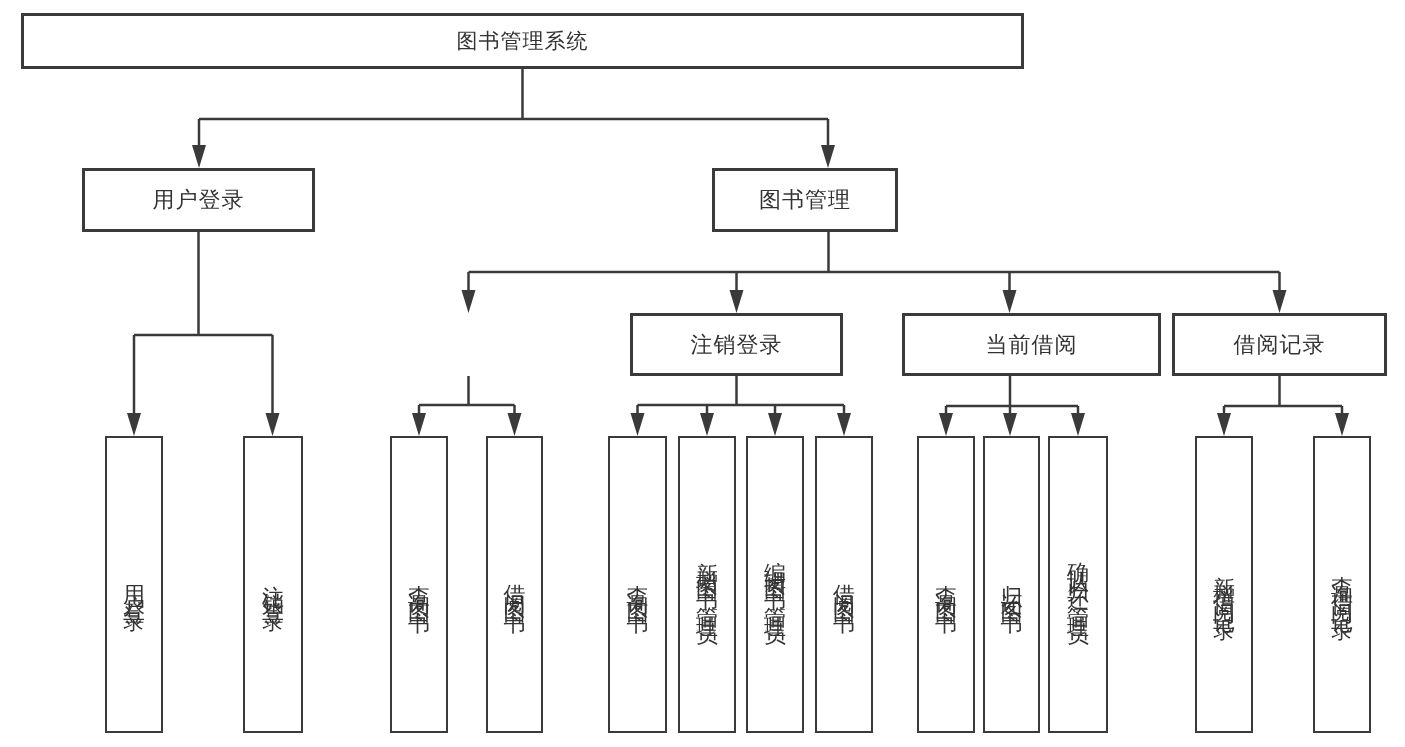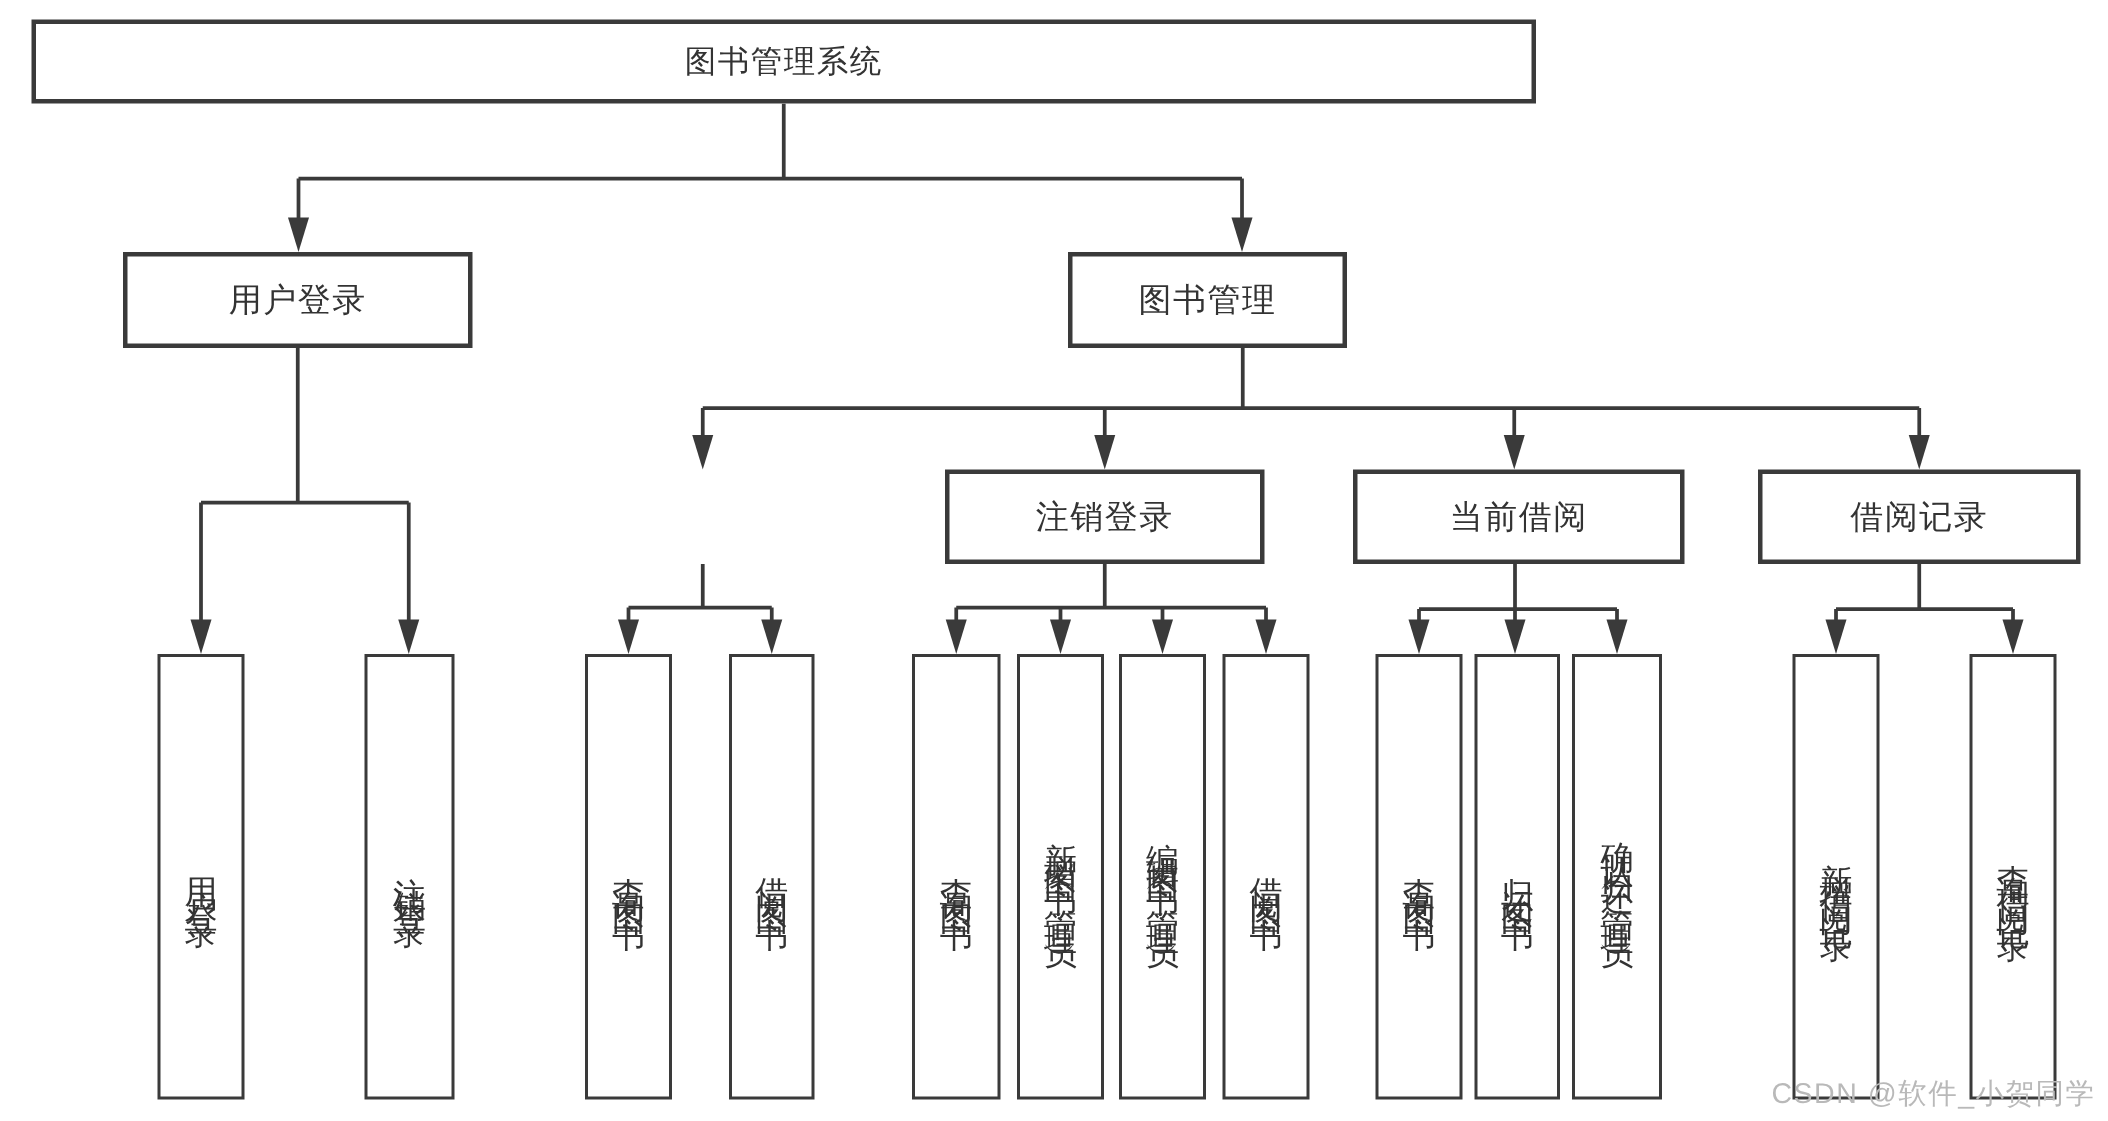--- a/index.html
+++ b/index.html
@@ -138,21 +138,21 @@
   <div class="node hbox" style="left:82px;top:168px;width:233px;height:64px">
     <span>用户登录</span>
   </div>
   <div class="node hbox" style="left:712px;top:168px;width:186px;height:64px">
     <span>图书管理</span>
   </div>
 
   <div class="node hbox" style="left:630px;top:313px;width:213px;height:63px">
     <span>注销登录</span>
   </div>
-  <div class="node hbox" style="left:902px;top:313px;width:221px;height:63px">
+  <div class="node hbox" style="left:902px;top:313px;width:259px;height:63px">
     <span>当前借阅</span>
   </div>
   <div class="node hbox" style="left:1172px;top:313px;width:215px;height:63px">
     <span>借阅记录</span>
   </div>
 
   <div class="node vbox" style="left:105px;top:436px;width:58px;height:297px">
     <span class="vlabel">用户登录</span>
   </div>
   <div class="node vbox" style="left:243px;top:436px;width:60px;height:297px">
@@ -189,15 +189,14 @@
     <span class="vlabel">确认归还（管理员）</span>
   </div>
 
   <div class="node vbox" style="left:1195px;top:436px;width:58px;height:297px">
     <span class="vlabel">新增借阅记录</span>
   </div>
   <div class="node vbox" style="left:1313px;top:436px;width:58px;height:297px">
     <span class="vlabel">查询借阅记录</span>
   </div>
 
-  <div class="watermark">CSDN @软件_小贺同学</div>
 
 </div>
 
 </body></html>

